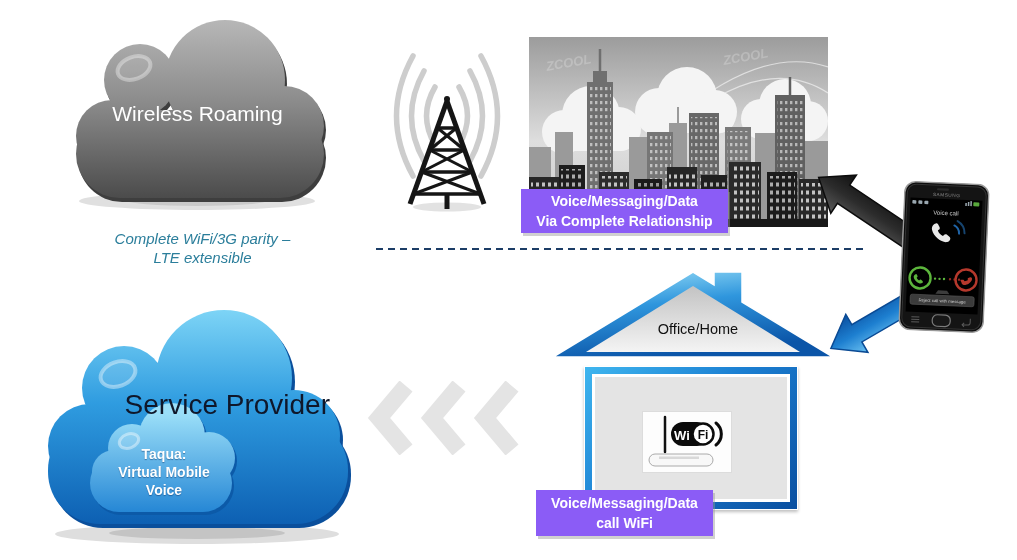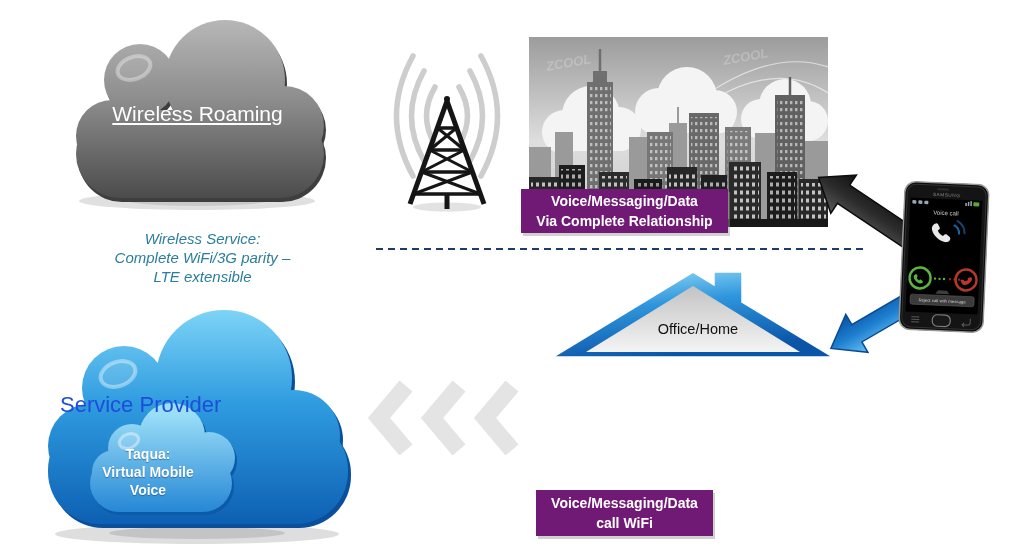--- a/index.html
+++ b/index.html
@@ -2,34 +2,34 @@
 <html><head>
 <meta charset="utf-8">
 <style>
   html,body{margin:0;padding:0;background:#ffffff;}
   #canvas{
     position:relative;width:1017px;height:560px;background:#ffffff;overflow:hidden;
     font-family:"Liberation Sans", sans-serif;
   }
   .abs{position:absolute;}
   .cloud-text{
-    text-align:center;color:#ffffff;font-size:21px;line-height:28px;font-weight:400;z-index:10;text-decoration:underline;
+    text-align:center;color:#ffffff;font-size:21px;line-height:28px;font-weight:400;z-index:10;
   }
   .note-text{
     text-align:center;color:#2b7e9b;font-size:15px;line-height:19px;font-style:italic;z-index:10;
   }
   .provider-text{
-    text-align:left;color:#1d4ed8;font-size:22px;line-height:26px;z-index:10;
+    text-align:right;color:#0f172a;font-size:28px;line-height:26px;z-index:10;
   }
   .core-text{
     text-align:center;color:#ffffff;font-size:14px;line-height:18px;font-weight:bold;z-index:10;
     text-shadow:0 1px 1px rgba(0,40,90,.45);
   }
   .black-label{
-    background:#701a75;color:#ffffff;font-weight:bold;font-size:14px;line-height:20px;
+    background:#8b5cf6;color:#ffffff;font-weight:bold;font-size:14px;line-height:20px;
     text-align:center;z-index:12;display:flex;flex-direction:column;justify-content:center;
     box-shadow:2px 3px 0 rgba(150,150,150,.45);
   }
   .house-body-frame{
     background:linear-gradient(135deg,#3fb6ef 0%,#1b7fd2 45%,#0a4fa0 100%);
     border:1px solid #ffffff;box-shadow:0 2px 3px rgba(0,0,0,.25);z-index:6;
   }
   .house-body-inner{
     position:absolute;left:7px;top:7px;right:7px;bottom:7px;
     background:#ffffff;
@@ -72,21 +72,20 @@
         <circle cx="50" cy="128" r="36"></circle>
       <rect x="14" y="102" width="248" height="88" rx="44"></rect>
     </g>
     <ellipse cx="72" cy="60" rx="17" ry="11" fill="rgba(255,255,255,0.10)" stroke="rgba(255,255,255,0.35)" stroke-width="4" transform="rotate(-20 72 60)"></ellipse>
   </svg>
   <div class="abs cloud-text" style="left:70px;top:100px;width:255px;">
     <div>Wireless Roaming</div>
   </div>
 
   <div class="abs note-text" style="left:70px;top:229px;width:265px;">
-    <div>Wireless Service:</div>
     <div>Complete WiFi/3G parity –</div>
     <div>LTE extensible</div>
   </div>
 
   <svg class="abs" style="left:32px;top:296px;" width="330" height="250" viewBox="0 0 330 250">
     <defs>
       <linearGradient id="bcg" gradientUnits="userSpaceOnUse" x1="0" y1="14" x2="0" y2="235">
         <stop offset="0" stop-color="#7dd4f6"></stop>
           <stop offset="0.42" stop-color="#2f9ce0"></stop>
           <stop offset="1" stop-color="#0b5cb0"></stop>
@@ -128,21 +127,21 @@
         <circle cx="177" cy="162" r="26"></circle>
           <circle cx="82" cy="176" r="22"></circle>
         <rect x="58" y="158" width="142" height="58" rx="29"></rect>
       </g>
       <ellipse cx="97" cy="145" rx="10" ry="7" fill="rgba(255,255,255,0.12)" stroke="rgba(255,255,255,0.40)" stroke-width="3" transform="rotate(-20 97 145)"></ellipse>
     </g>
   </svg>
   <div class="abs provider-text" style="left:60px;top:392px;width:270px;">
     <div>Service Provider</div>
   </div>
-  <div class="abs core-text" style="left:80px;top:445px;width:136px;">
+  <div class="abs core-text" style="left:96px;top:445px;width:136px;">
     <div>Taqua:</div>
     <div>Virtual Mobile</div>
     <div>Voice</div>
   </div>
 
   <svg class="abs" style="left:360px;top:44px;" width="150" height="168" viewBox="0 0 150 168">
     <g stroke="#cdcdcd" stroke-width="5.5" fill="none" stroke-linecap="round">
       <path d="M53,12 Q20,72 53,132"></path>
         <path d="M64,27 Q39,72 64,117"></path>
         <path d="M75,43 Q58,72 75,101"></path>
@@ -267,20 +266,39 @@
       <linearGradient id="roofin" x1="0" y1="0" x2="0" y2="1">
         <stop offset="0" stop-color="#c3c3c3"></stop>
           <stop offset="1" stop-color="#f4f4f4"></stop>
       </linearGradient>
     </defs>
     <path d="M5,93 L145,8 L166,21 L166,8 L194,8 L194,38 L285,93 Z" fill="url(#roofg)" stroke="#ffffff" stroke-width="1.5"></path>
     <path d="M38,88 L145,22 L252,88 Z" fill="url(#roofin)"></path>
     <text x="150" y="70" text-anchor="middle" font-size="14.5" fill="#111111">Office/Home</text>
   </svg>
 
+  <div class="abs house-body-frame" style="left:584px;top:366px;width:212px;height:142px;">
+    <div class="house-body-inner">
+      <div class="house-body-panel"></div>
+    </div>
+    <div class="router-box">
+      <svg width="86" height="58" viewBox="0 0 86 58">
+        <path d="M22,40 L22,5" stroke="#111111" stroke-width="2.5" stroke-linecap="round"></path>
+        <rect x="6" y="42" width="64" height="12" rx="6" fill="#f8f8f8" stroke="#aaaaaa" stroke-width="1"></rect>
+        <rect x="16" y="44.5" width="40" height="2.5" fill="#d8d8d8"></rect>
+        <g>
+          <rect x="28" y="10" width="38" height="24" rx="12" fill="#0b0b0b"></rect>
+          <text x="39" y="28" text-anchor="middle" font-size="13" font-weight="bold" fill="#ffffff">Wi</text>
+          <circle cx="60" cy="22" r="10.5" fill="#ffffff" stroke="#0b0b0b" stroke-width="2.5"></circle>
+          <text x="60" y="27" text-anchor="middle" font-size="12" font-weight="bold" fill="#0b0b0b">Fi</text>
+          <path d="M73,11 a14,14 0 0 1 0,22" fill="none" stroke="#0b0b0b" stroke-width="3" stroke-linecap="round"></path>
+        </g>
+      </svg>
+    </div>
+  </div>
 
   <div class="abs black-label" style="left:536px;top:490px;width:177px;height:46px;">
     <div>Voice/Messaging/Data</div>
     <div>call WiFi</div>
   </div>
 
   <svg class="abs" style="left:366px;top:381px;" width="160" height="74" viewBox="0 0 160 74">
     <g stroke="#e4e4e4" stroke-width="17" fill="none" stroke-linejoin="miter">
       <polyline points="40,5 13,37 40,69"></polyline>
       <polyline points="93,5 66,37 93,69"></polyline>

